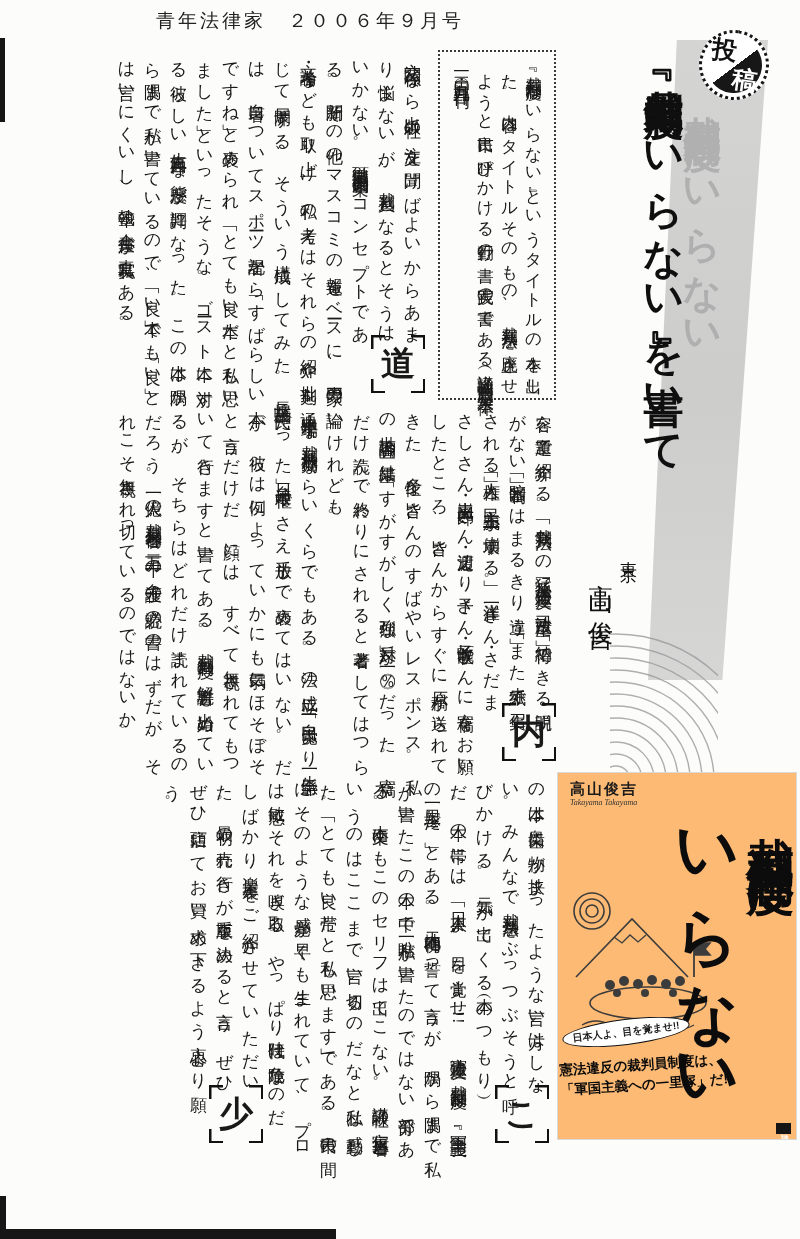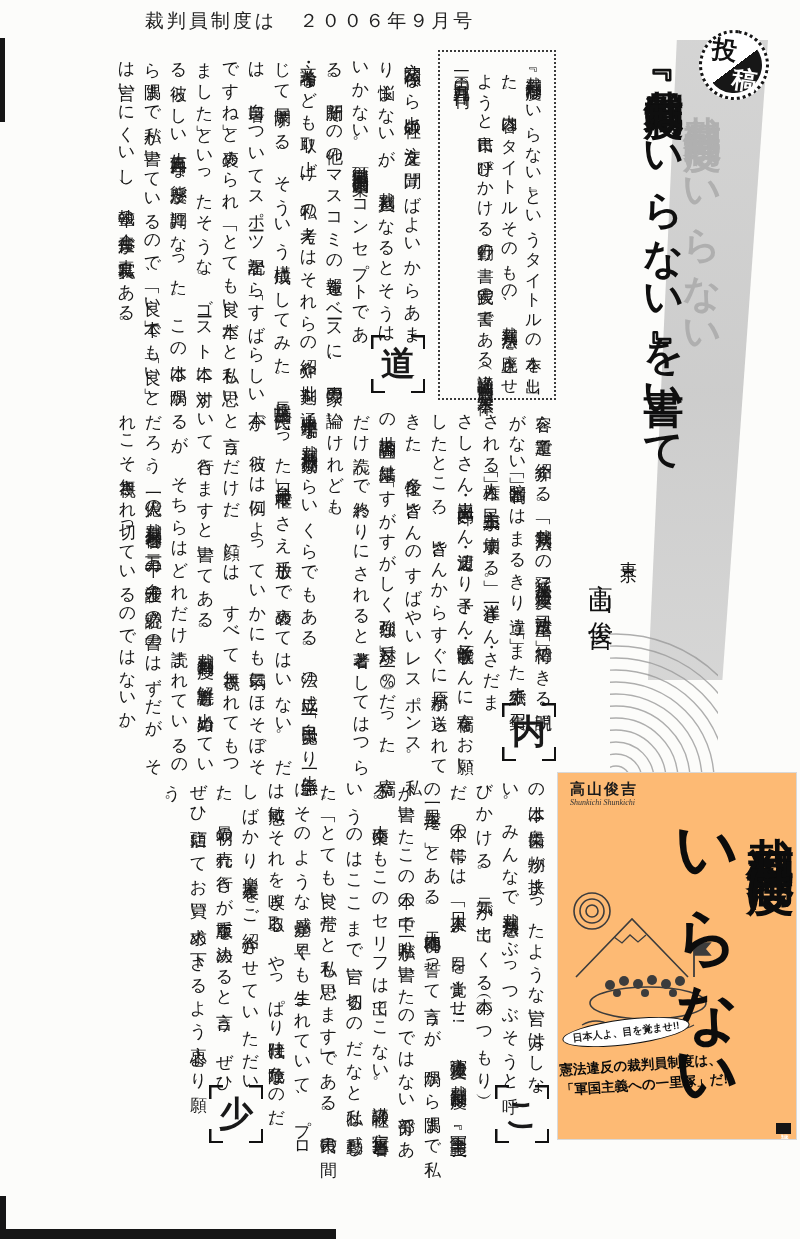--- a/index.html
+++ b/index.html
@@ -118,21 +118,21 @@
   .art{position:absolute;background:#161616;}
   .art-a{left:0;top:38px;width:5px;height:84px;}
   .art-b{left:0;top:1229px;width:336px;height:10px;}
   .art-c{left:0;top:1196px;width:6px;height:40px;}
 </style>
 </head>
 <body>
 
 <div class="page">
 
-  <div class="header">裁判員制度は　２００６年９月号</div>
+  <div class="header">青年法律家　２００６年９月号</div>
 
   <div class="art art-a"></div>
   <div class="art art-b"></div>
   <div class="art art-c"></div>
 
   <div class="tex-band"></div>
   <div class="ghost-title">裁判員制度はいらない</div>
   <svg class="arcs" viewBox="0 0 108 168">
     <g fill="none" stroke="#9b9b9b" stroke-width="1.4">
       <circle cx="6" cy="164" r="14"></circle>
@@ -193,21 +193,21 @@
     <div class="para">
       <span class="sec-head">
           <span class="sec-char">少</span>
         </span><span class="ptext">しばかり楽屋裏をご紹介させていただいた。最初の売れ行きが重版を決めると言う。ぜひぜひ店頭にてお買い求め下さるよう衷心より願う。</span>
     </div>
   </div>
 
   <div class="cover">
     <div class="cov-author">
       <span class="jp">高山俊吉</span>
-      <span class="rom">Shunkichi Shunkichi</span>
+      <span class="rom">Takayama Takayama</span>
     </div>
 
     <svg class="cov-illu" width="178" height="150" viewBox="0 0 178 150">
       <g fill="none" stroke="#3c3c3c" stroke-width="1.6">
         <circle cx="30" cy="26" r="6"></circle>
           <circle cx="30" cy="26" r="12"></circle>
           <circle cx="30" cy="26" r="18"></circle>
         <path d="M14 92 L70 34 L126 92"></path>
         <path d="M52 52 l8 6 l8 -8 l8 7 l8 -7" stroke-width="1.3"></path>
         <path d="M132 58 v34" stroke-width="1.8"></path>

